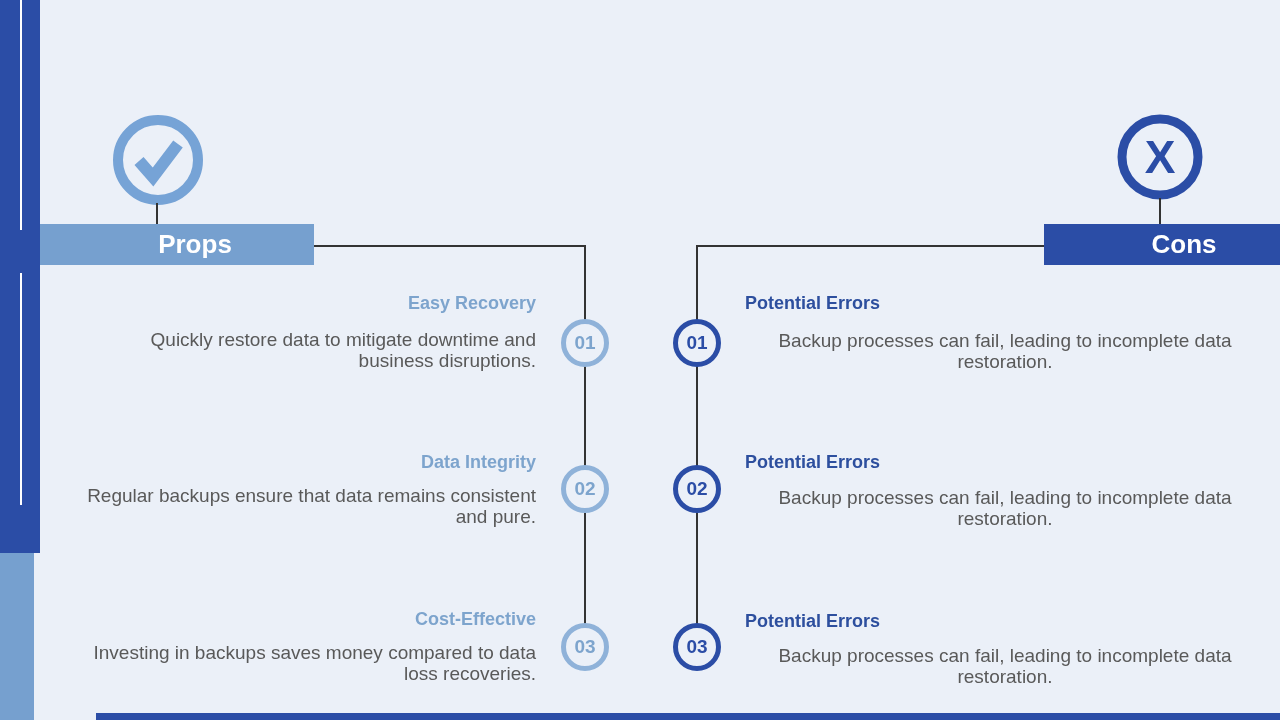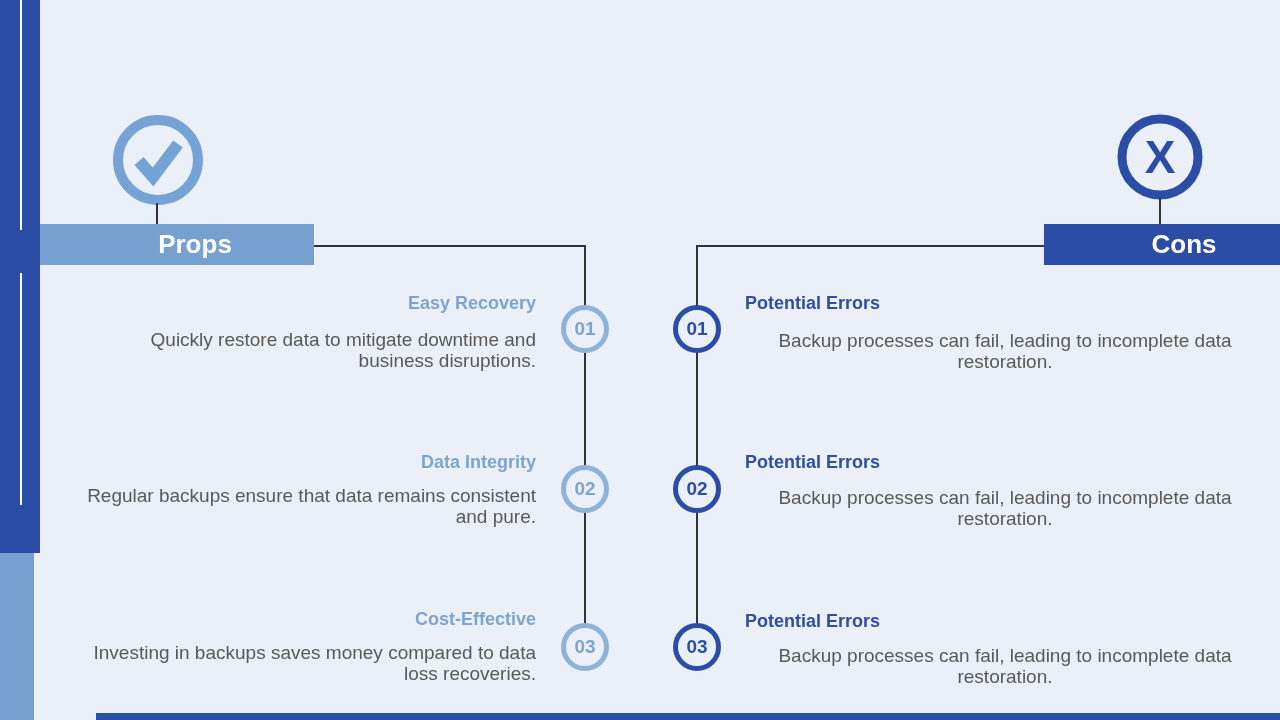--- a/index.html
+++ b/index.html
@@ -49,21 +49,21 @@
 
   
   .num-circle{
     position:absolute;width:38px;height:38px;border-radius:50%;
     background:var(--bg,#ebf0f8);
     display:flex;align-items:center;justify-content:center;
     font-size:19px;font-weight:bold;z-index:3;
   }
   .num-circle.left{border:5px solid var(--ring-light,#8fb2d9);color:var(--heading-light,#7da4cd);left:561px;}
   .num-circle.right{border:5px solid var(--accent-dark,#2b4da6);color:var(--accent-dark,#2b4da6);left:673px;}
-  .num-circle.r1{top:305px;text-align:right;}
+  .num-circle.r1{top:319px;text-align:right;}
   .num-circle.r2{top:465px;}
   .num-circle.r3{top:623px;}
 
   
   .item-title{position:absolute;margin:0;font-size:18px;font-weight:bold;white-space:nowrap;}
   .item-desc{position:absolute;margin:0;font-size:19px;line-height:21px;color:var(--body-text,#595959);}
 
   .left-col .item-title{right:744px;color:var(--heading-light,#7da4cd);text-align:right;}
   .left-col .item-desc{right:744px;width:458px;text-align:right;}
   .right-col .item-title{left:745px;color:var(--heading-dark,#2d4f9e);text-align:left;}

